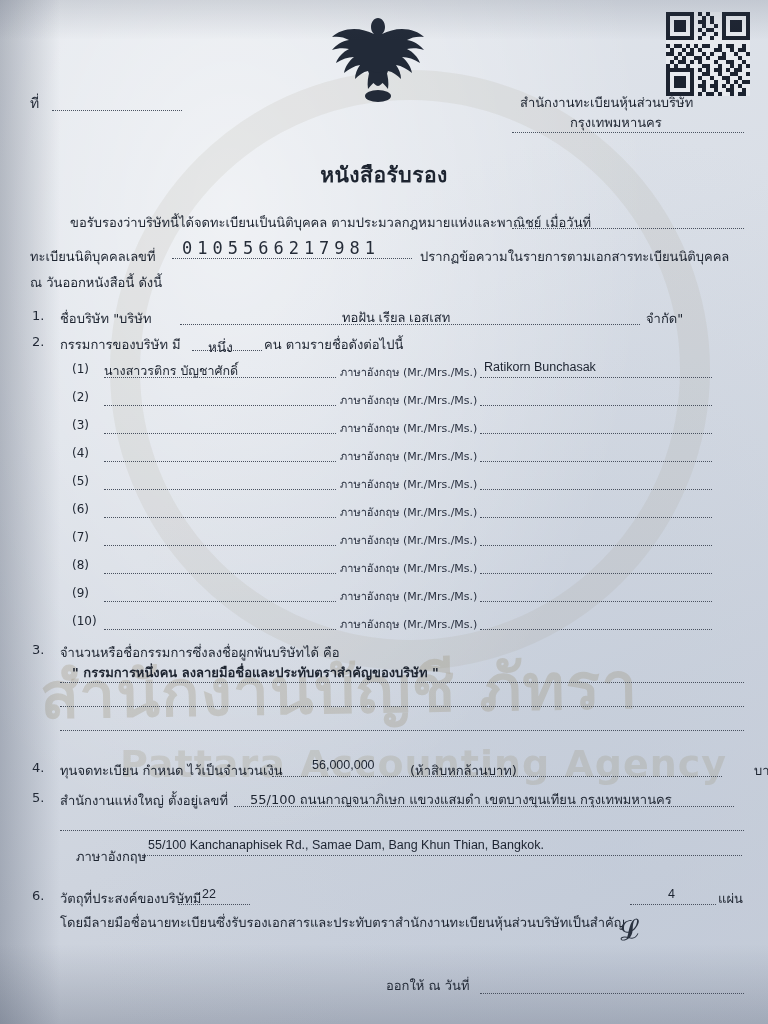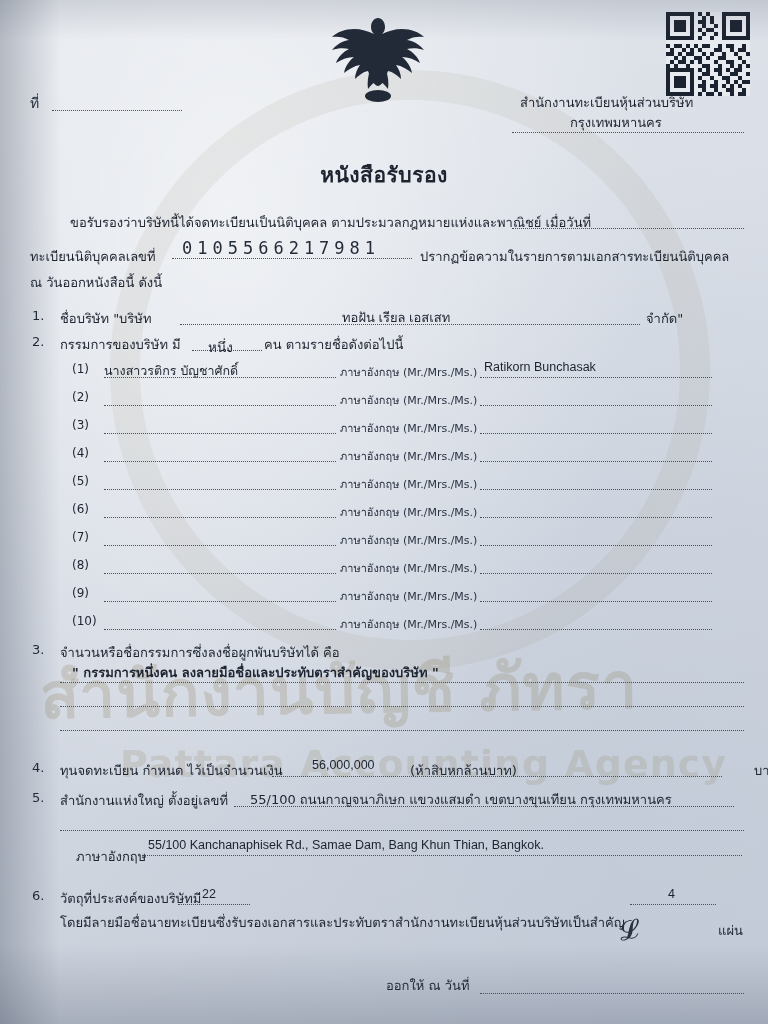--- a/index.html
+++ b/index.html
@@ -429,21 +429,21 @@
     <div class="para" style="left:76px; top:838px;margin-top:8px;">ภาษาอังกฤษ</div>
     <div class="dotline" style="left:142px; top:855px; width:600px;"></div>
     <div class="en-name" style="left:148px; top:838px;">55/100 Kanchanaphisek Rd.,  Samae Dam, Bang Khun Thian, Bangkok.</div>
 
     <div class="num" style="left:32px; top:888px;">6.</div>
     <div class="para" style="left:60px; top:888px;">วัตถุที่ประสงค์ของบริษัทมี</div>
     <div class="dotline" style="left:178px; top:904px; width:72px;"></div>
     <div class="en-name" style="left:202px; top:887px;">22</div>
     <div class="dotline" style="left:630px; top:904px; width:86px;"></div>
     <div class="en-name" style="left:668px; top:887px;">4</div>
-    <div class="para" style="left:718px; top:920px;">แผ่น</div>
+    <div class="para" style="left:718px; top:888px;">แผ่น</div>
     <div class="para" style="left:60px; top:912px;">โดยมีลายมือชื่อนายทะเบียนซึ่งรับรองเอกสารและประทับตราสำนักงานทะเบียนหุ้นส่วนบริษัทเป็นสำคัญ</div>
 
     <div class="sig-squiggle">𝓛</div>
 
     <div class="footer">ออกให้ ณ วันที่</div>
     <div class="dotline" style="left:480px; bottom:30px; width:264px;"></div>
   </div>
 
   <div class="shadow-left"></div>
   <div class="shadow-top"></div>

